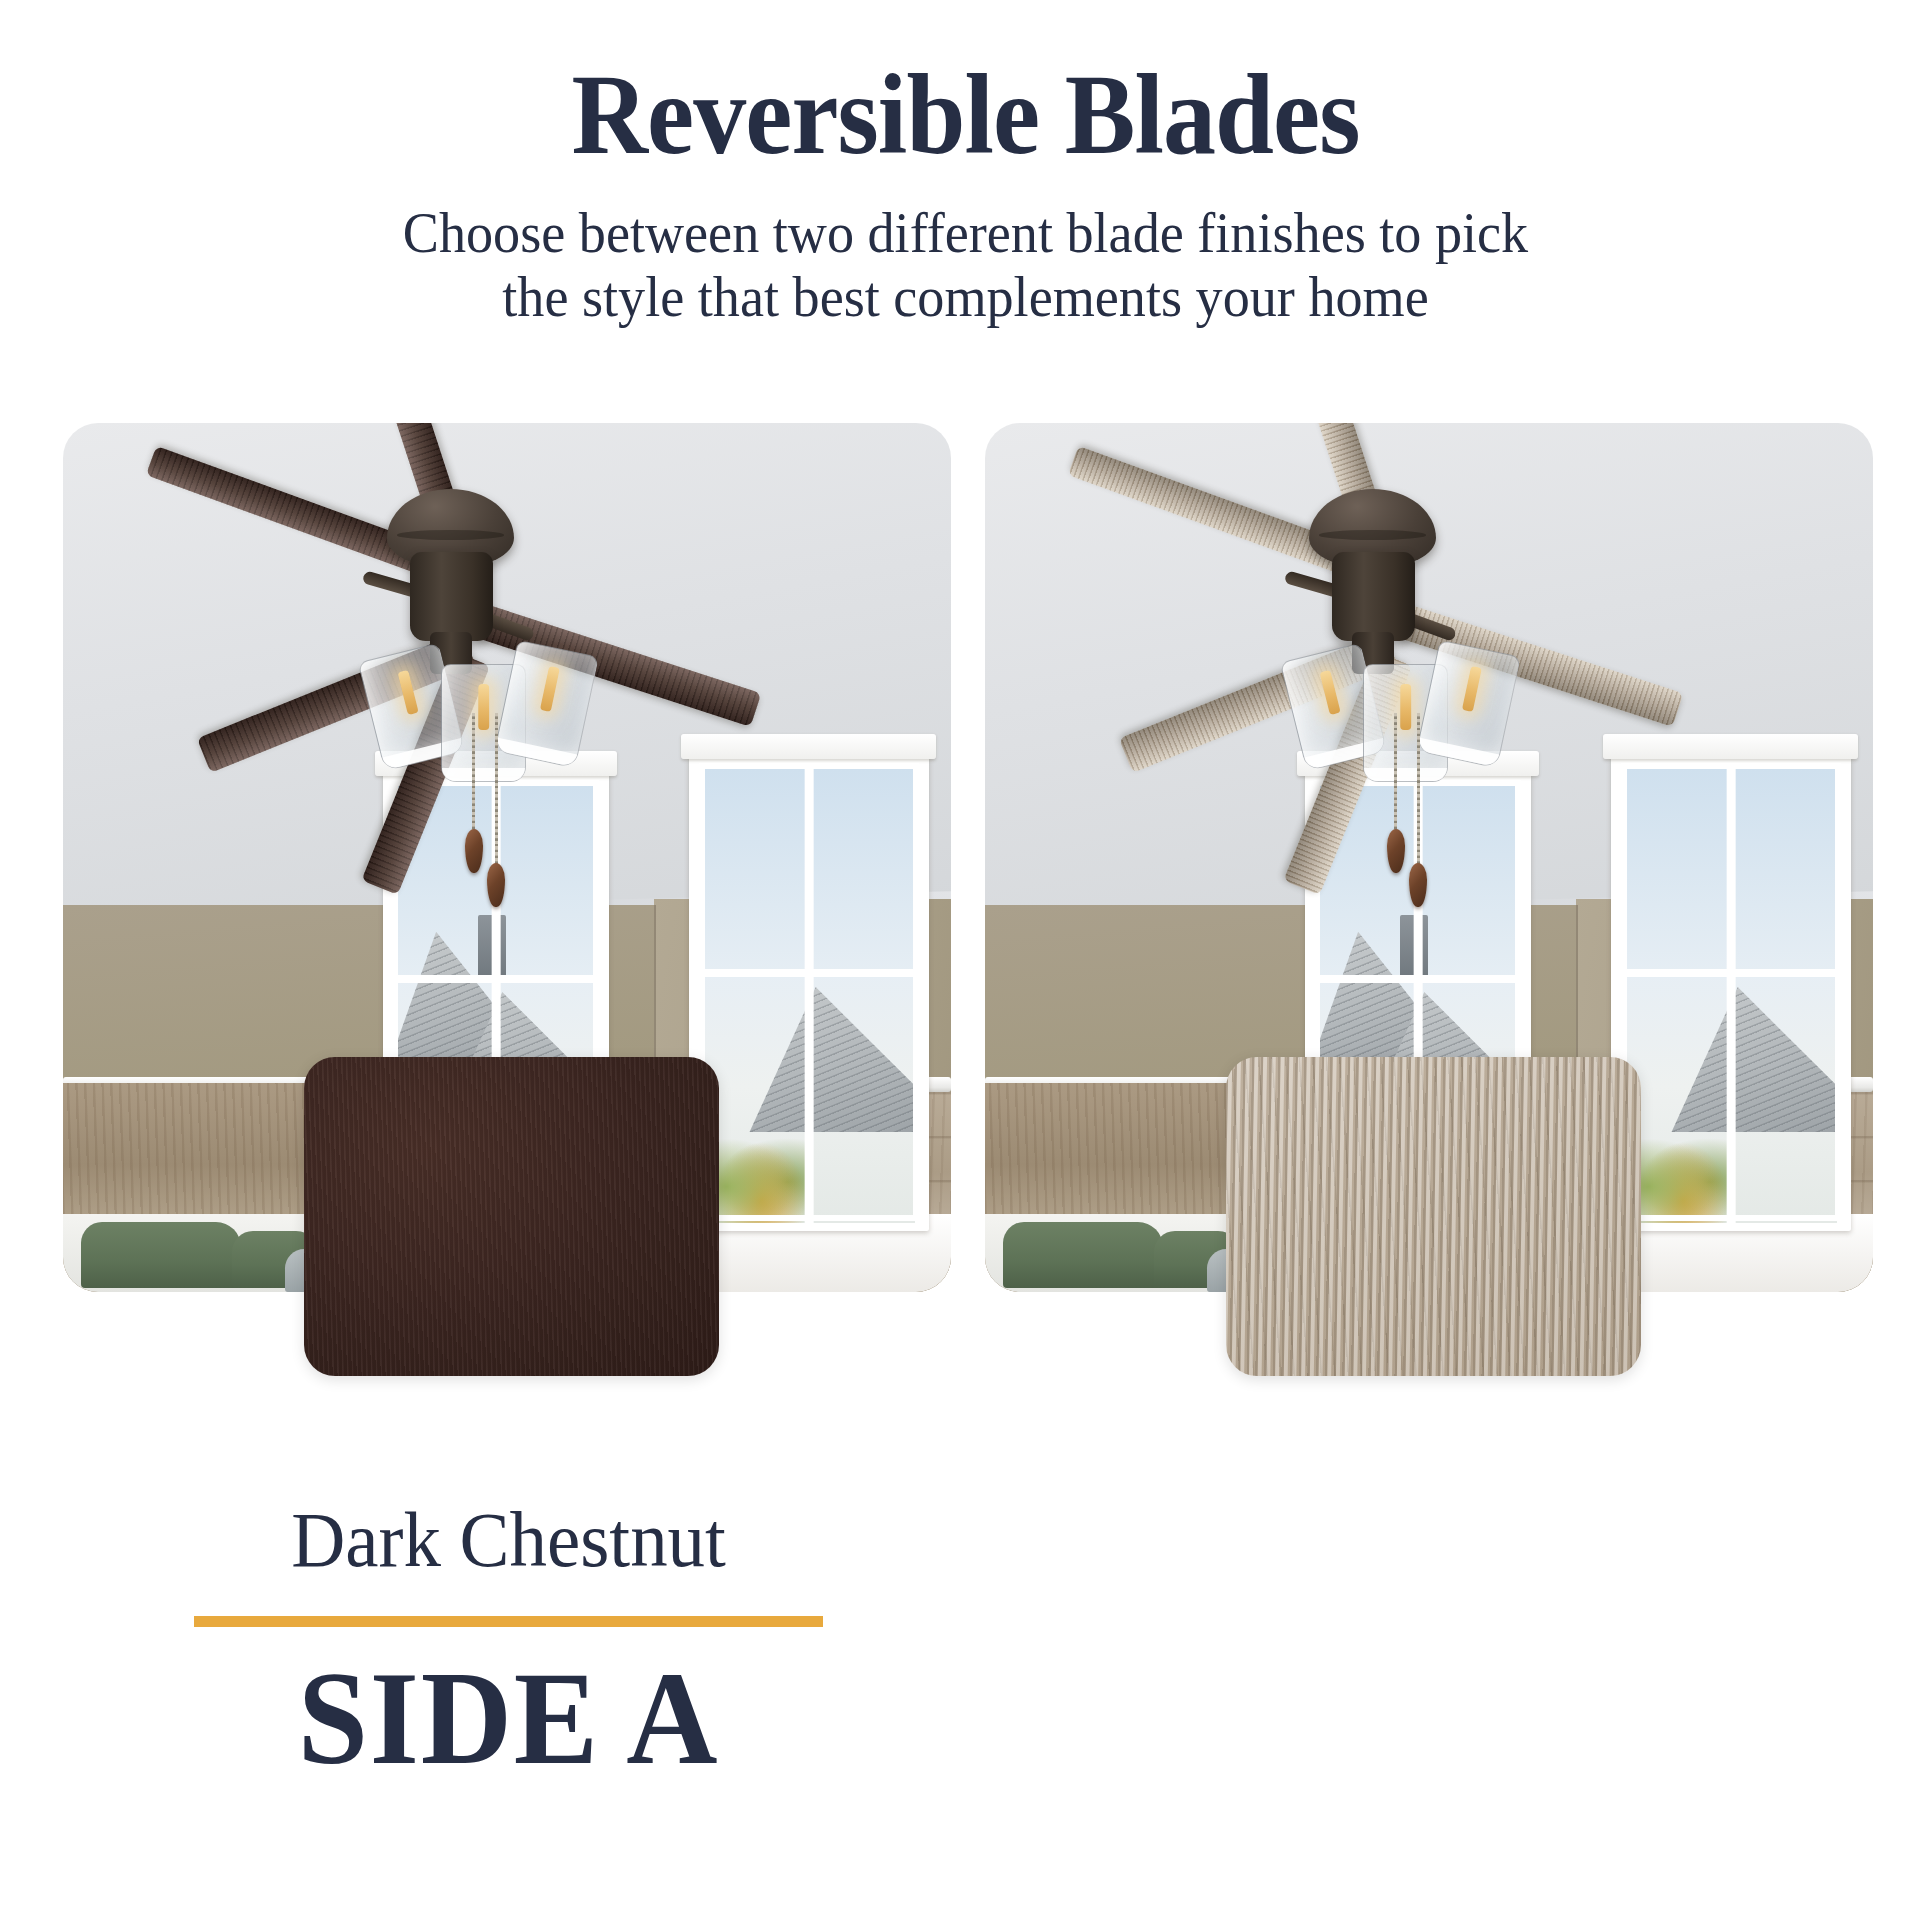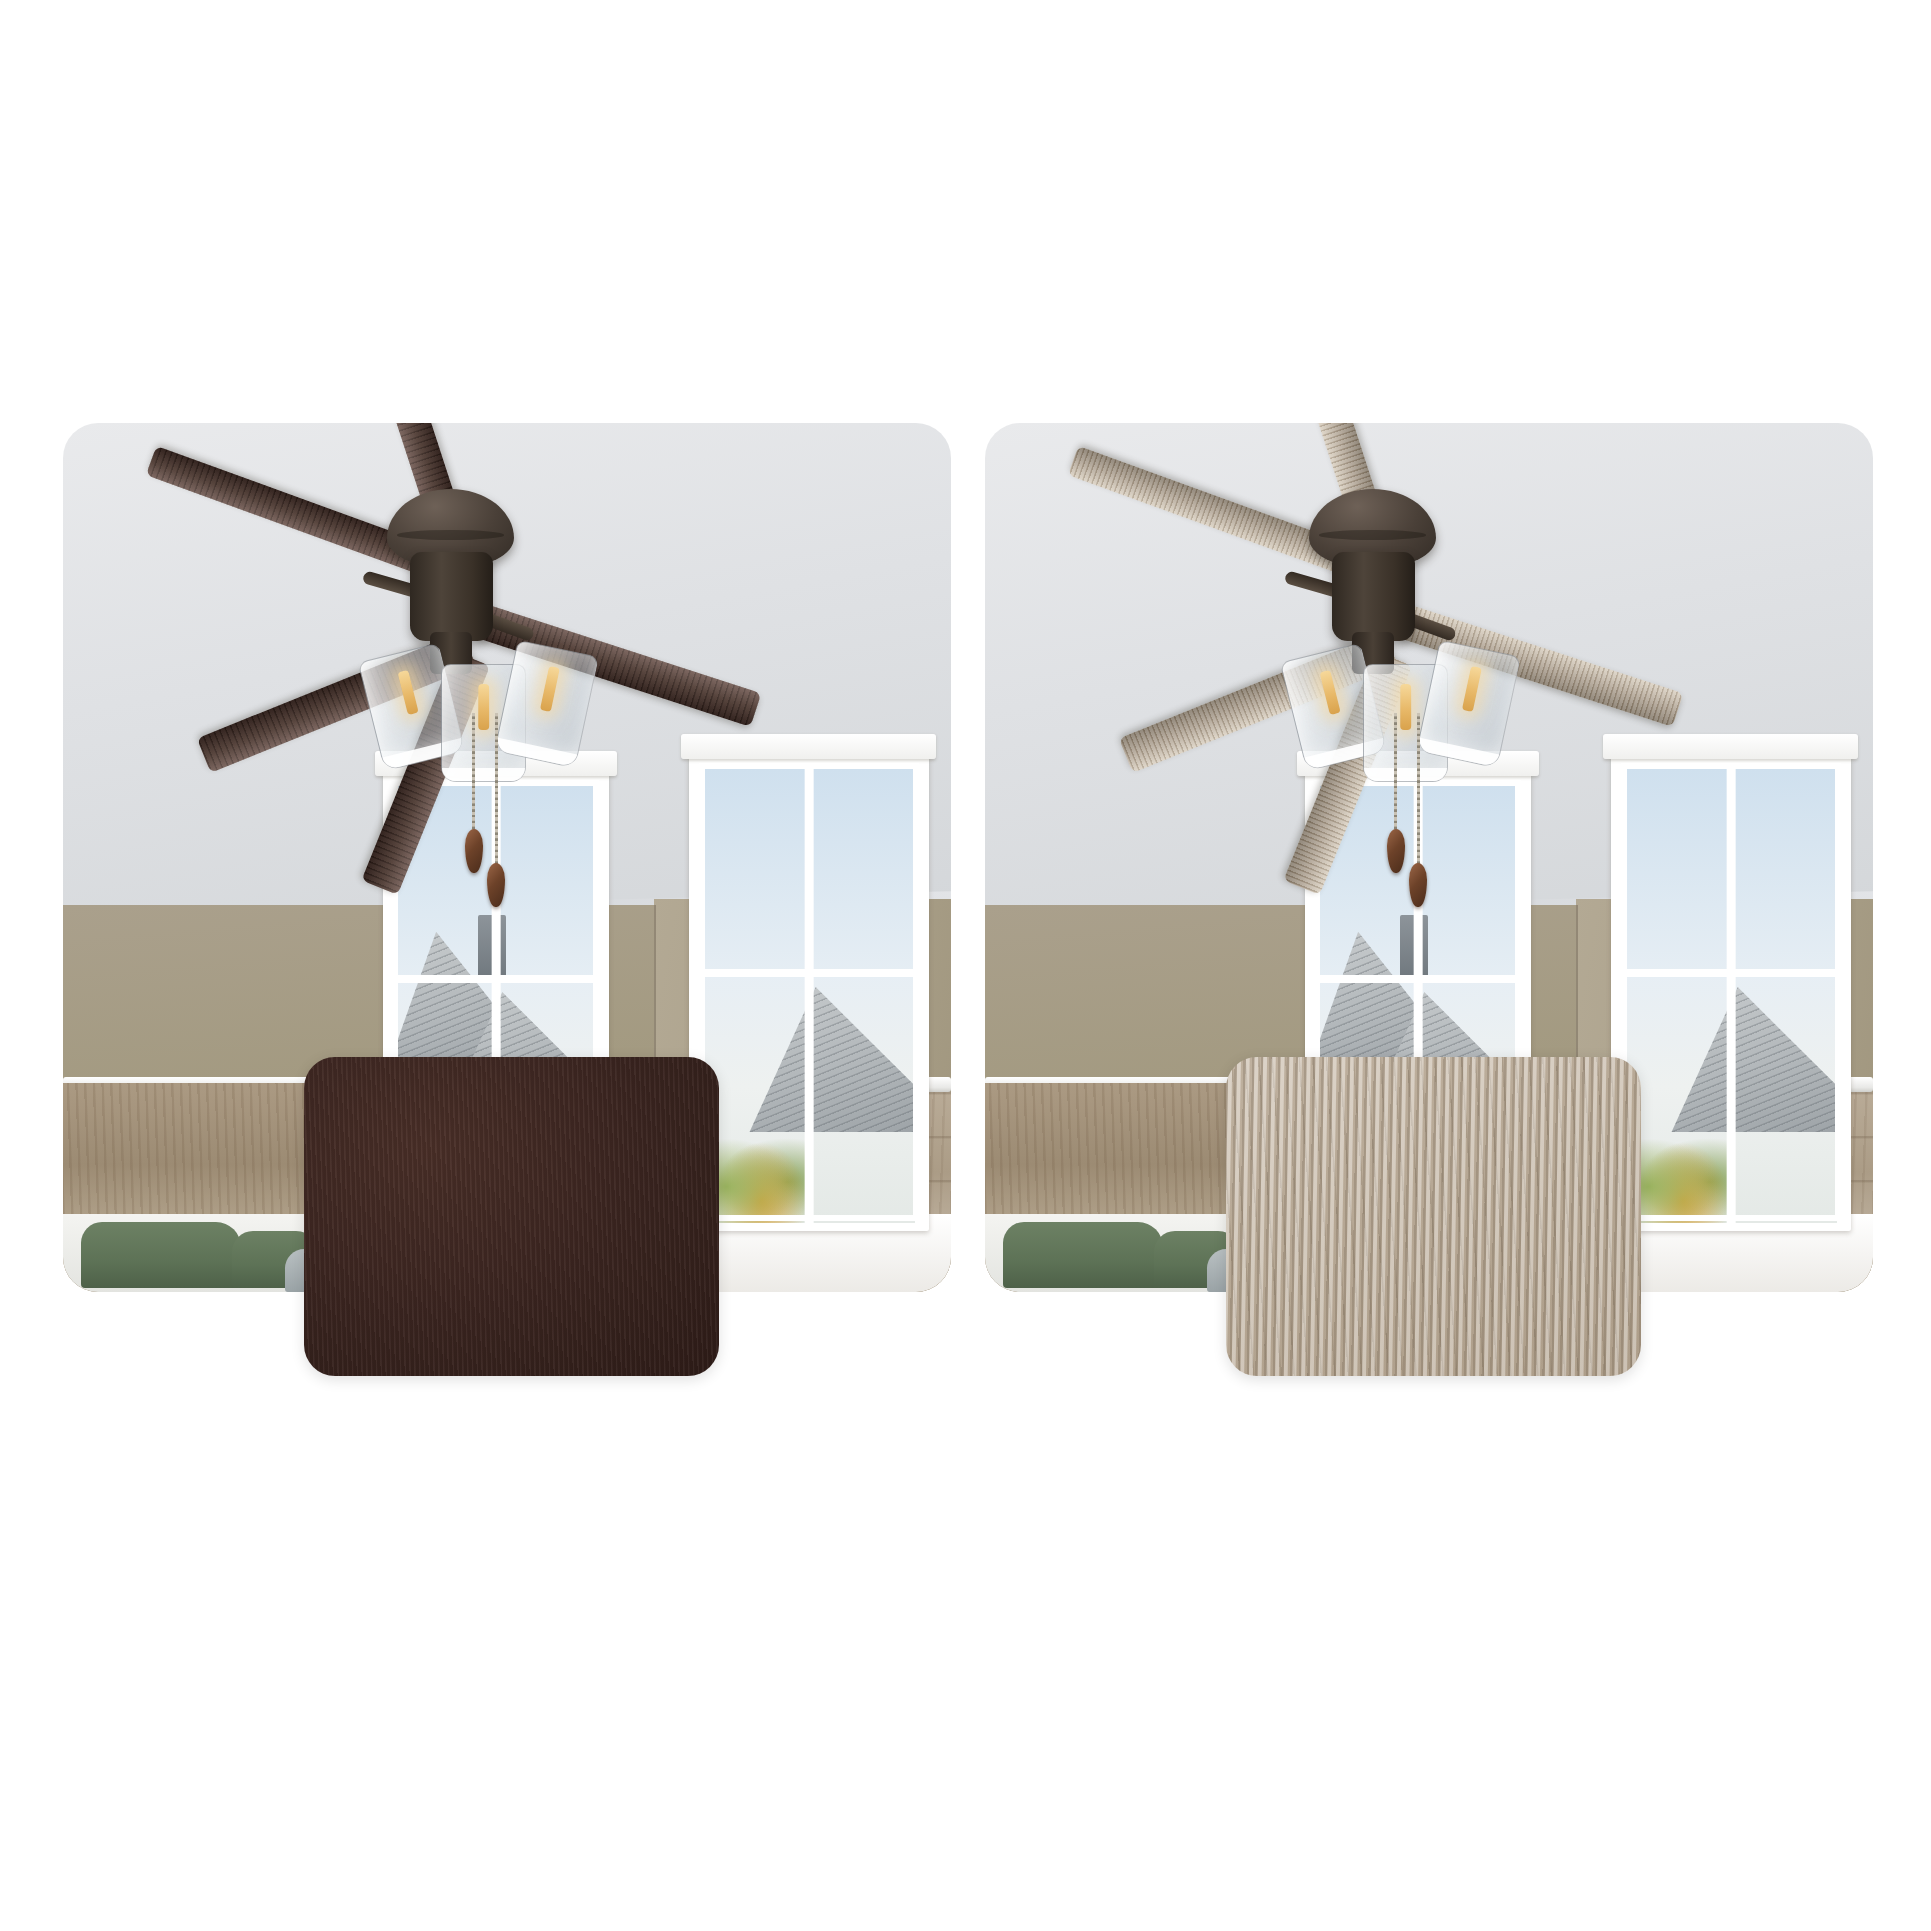--- a/index.html
+++ b/index.html
@@ -402,20 +402,27 @@
     letter-spacing: 1.9px;
     color: #262E44;
     transform: scaleX(0.95);
   }
 </style>
 </head>
 <body>
 
 <div id="infographic">
 
+  <div class="header">
+    <div class="headline">Reversible Blades</div>
+    <div class="subhead">
+      <span class="l1">Choose between two different blade finishes to pick</span>
+      <span class="l2">the style that best complements your home</span>
+    </div>
+  </div>
 
   <div class="panels">
 
     <div class="photo left">
       <div class="ceiling"></div>
       <div class="wall"></div>
       <div class="wall-right-face"></div>
       <div class="wall-corner"></div>
 
       <div class="chair-rail"></div>
@@ -603,16 +610,21 @@
         <div class="finial" style="left:402px; top:406px;"></div>
         <div class="chain" style="left:432px; top:290px; height:154px;"></div>
         <div class="finial" style="left:424px; top:440px;"></div>
       </div>
     </div>
   </div>
 
   <div class="swatch left swatch-dark"></div>
   <div class="swatch right swatch-pine"></div>
 
+  <div class="label-col left">
+    <div class="finish-name">Dark Chestnut</div>
+    <div class="rule"></div>
+    <div class="side-label">SIDE A</div>
+  </div>
 
 
 </div>
 
 
 </body></html>

